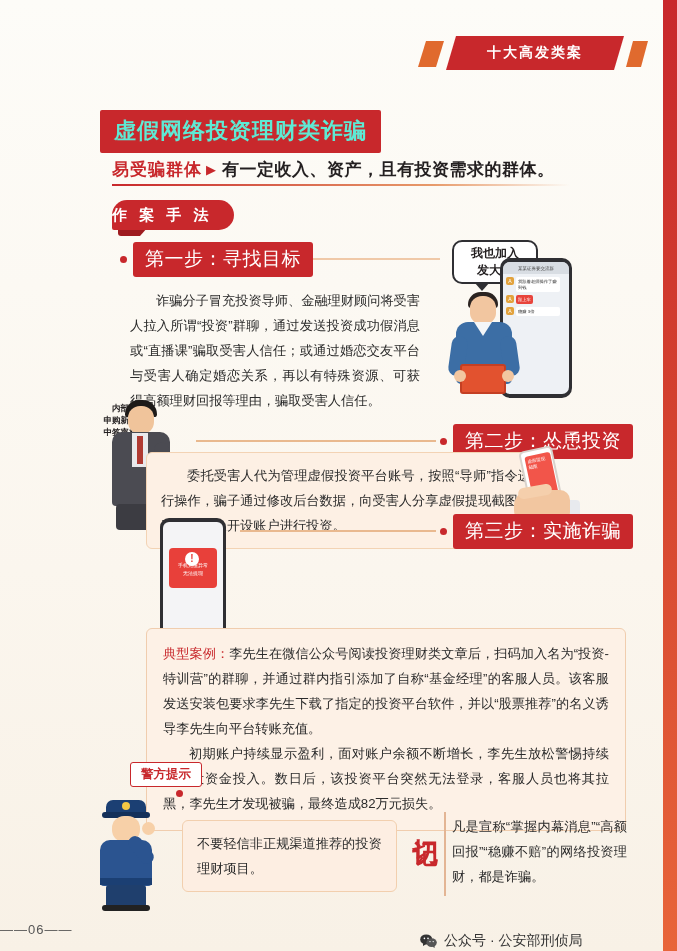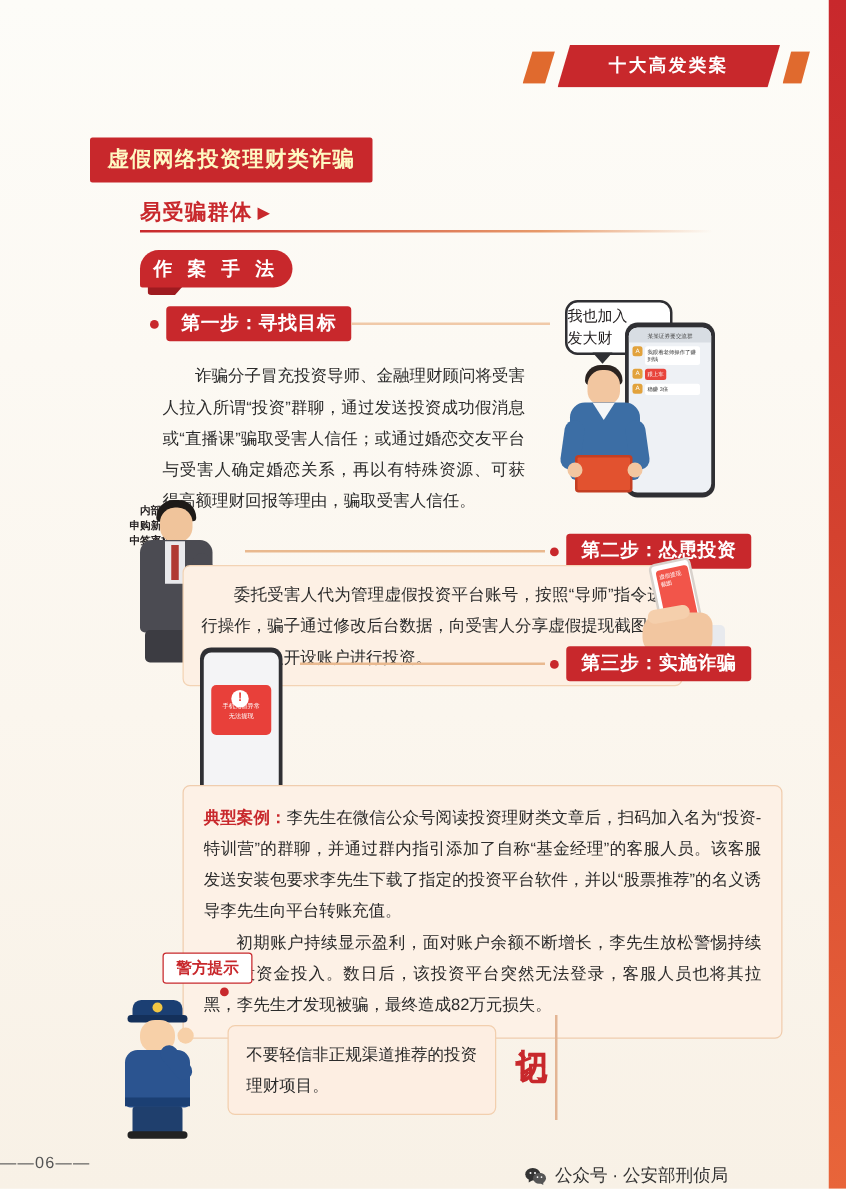--- a/index.html
+++ b/index.html
@@ -46,23 +46,23 @@
   }
 
   
   .edge-bar {
     position:absolute; right:0; top:0; width:14px; height:951px;
     background: linear-gradient(180deg,#c8282c 0%, #d4422f 45%, #e8653a 100%);
   }
 
   
   .main-title {
-    position: absolute; left: 72px; top: 110px;
-    background: #c8282c; color: #fef9c3;
-    font-size: 17px; font-weight: bold;
+    position: absolute; left: 100px; top: 110px;
+    background: #c8282c; color: #5eead4;
+    font-size: 22px; font-weight: bold;
     padding: 6px 14px 7px 14px;
     letter-spacing: 1px;
     border-radius: 2px;
   }
   .subtitle-row {
     position: absolute; left: 112px; top: 158px;
     display:flex; align-items:center;
   }
   .sub-key {
     color: #c8282c; font-size: 17px; font-weight: bold; letter-spacing:1px;font-family:Liberation Mono, monospace;
@@ -75,42 +75,42 @@
   }
 
   
   .method-label {
     position:absolute; left:112px; top:200px;
     width: 128px; height: 34px;
   }
   .method-label .ribbon {
     position:absolute; left:0; top:0; width:122px; height:30px;
     background:#c8282c; border-radius: 15px 15px 15px 2px;
-    display:flex; align-items:center; justify-content:center;
+    display:flex; align-items:center; 
   }
   .method-label .ribbon span {
     color:#fff; font-size:15px; font-weight:bold; letter-spacing:4px;
   }
   .method-label .tail {
     position:absolute; left:6px; top:27px; width:30px; height:9px;
     background:#9e1b20; clip-path: polygon(0 0, 30px 0, 22px 9px, 0 9px);
     border-radius: 0 0 0 3px;
   }
 
   
   .step-head {
     position:absolute; display:flex; align-items:center;
     height: 26px;
   }
   .step-head .dot {
     width:7px; height:7px; border-radius:50%;
     background:#c8282c; margin-right:6px;
   }
   .step-head .txt {
-    background:#c8282c; color:#fff; font-size:15px; font-weight:bold;
+    background:#c8282c; color:#fff; font-size:19px; font-weight:normal;
     padding: 4px 12px 5px 12px; border-radius: 3px; letter-spacing:0.5px;
   }
   .step-head .line {
     height:2px; background:#f0c9a8; flex:1; margin-left:0px;
   }
 
   .step1-head { left: 120px; top: 246px; width: 320px; }
   .step2-head { left: 440px; top: 428px; width: 200px; }
   .step3-head { left: 440px; top: 518px; width: 200px; text-align: right; }
 
@@ -135,21 +135,21 @@
   .b2 { left:146px; top:452px; width: 400px; }
   .b3 { left:230px; top:540px; width: 400px; }
 
   
   .case-box {
     position:absolute; left:146px; top:628px; width: 480px;
     background:#fdf1e6; border:1px solid #f0cdae; border-radius:6px;
     padding: 12px 16px 14px 16px;
   }
   .case-box .label {
-    color:#c8282c; font-weight:bold; font-size:13.2px;
+    color:#c8282c; font-weight:normal; font-size:13.2px;
   }
   .case-box .body {
     font-size:13.2px; line-height:25px; color:#2b2b2b; text-align: justify;
   }
   .case-indent { text-indent:26px; display:block; }
 
   
   .tip-tag {
     position:absolute; left:130px; top:762px;
     background:#fff; border:1.5px solid #c8282c; color:#c8282c;
@@ -211,22 +211,22 @@
   }
   .chatline { display:flex; align-items:flex-start; margin:3px 3px; }
   .avt { width:8px; height:8px; border-radius:2px; background:#e2a23c; flex:none; color:#fff; font-size:5px; text-align:center; line-height:8px;}
   .bub { background:#fff; border-radius:2px; font-size:4.3px; color:#333; padding:1.5px 2px; margin-left:2px; line-height:6px;}
   .bub.red { background:#e8443c; color:#fff; }
   .bub.wide { width:44px; }
 
   .bubble-join {
     position:absolute; left:452px; top:240px; width:86px; height:44px;
     background:#fff; border:2px solid #2f2f33; border-radius:10px;
-    display:flex; flex-direction:column; align-items:flex-start; justify-content:center;
-    font-size:12px; font-weight:normal; color:#231f20; line-height:17px;
+    display:flex; flex-direction:column; align-items:center; justify-content:center;
+    font-size:12px; font-weight:bold; color:#231f20; line-height:17px;
   }
   .bubble-join:after {
     content:""; position:absolute; left:20px; bottom:-9px;
     border-left:8px solid transparent; border-right:8px solid transparent;
     border-top:9px solid #2f2f33;
   }
 
   
   .person1 { position:absolute; left:452px; top:292px; width:70px; height:108px; }
   .p1-head { position:absolute; left:18px; top:4px; width:26px; height:28px; background:#f2c6a0; border-radius:12px 12px 11px 11px;}
@@ -295,20 +295,21 @@
       <span>十大高发类案</span>
     </div>
     <div class="banner-r"></div>
   </div>
   <div class="edge-bar"></div>
 
   <div class="main-title">虚假网络投资理财类诈骗</div>
   <div class="subtitle-row">
     <span class="sub-key">易受骗群体</span>
     <span class="sub-arrow">▶</span>
+    <span class="sub-val">有一定收入、资产，且有投资需求的群体。</span>
   </div>
   <div class="title-underline"></div>
 
   <div class="method-label">
     <div class="tail"></div>
     <div class="ribbon">
       <span>作 案 手 法</span>
     </div>
   </div>
 
@@ -422,20 +423,21 @@
     <div class="pol-legs"></div>
     <div class="pol-shoe"></div>
   </div>
 
   <div class="tip-box">
     <div class="t">不要轻信非正规渠道推荐的投资理财项目。</div>
   </div>
 
   <div class="qiji-divider"></div>
   <div class="qiji">切记</div>
+  <div class="qiji-right">凡是宣称“掌握内幕消息”“高额回报”“稳赚不赔”的网络投资理财，都是诈骗。</div>
 
   <div class="page-no">——06——</div>
   <div class="footer-acct">
     <span class="wechat">
       <svg width="17" height="14" viewBox="0 0 17 14">
         <ellipse cx="6.2" cy="5.4" rx="6" ry="5" fill="#333"></ellipse>
         <polygon points="3,9 3,12 6,10.2" fill="#333"></polygon>
         <ellipse cx="11.6" cy="8.6" rx="5.2" ry="4.4" fill="#555"></ellipse>
         <polygon points="14.6,11.8 14.6,14 12.2,12.6" fill="#555"></polygon>
         <circle cx="4.4" cy="4.4" r="0.8" fill="#fff"></circle>

